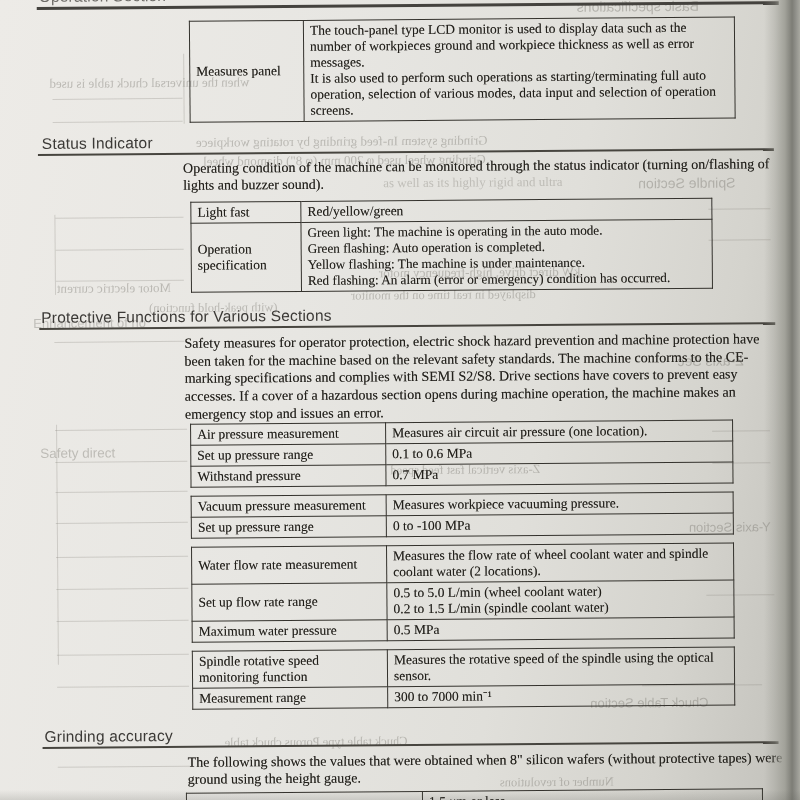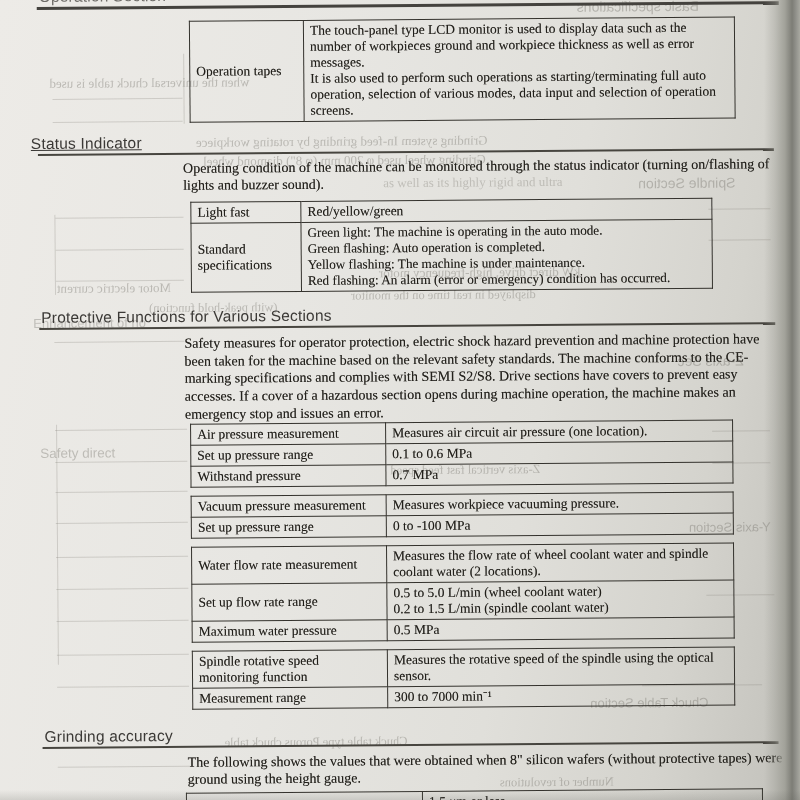--- a/index.html
+++ b/index.html
@@ -108,43 +108,43 @@
     <div class="h" style="left:42px;top:-12px;color:#6e6c68;">Operation Section</div>
     <div class="rule" style="left:40px;top:7px;width:742px;height:3px;background:#44423e;"></div>
 
     <table class="t" style="left:192px;top:22px;width:546px;">
       <colgroup>
           <col style="width:114px">
           <col>
         </colgroup>
       <tbody>
           <tr>
-        <td>Operation tapes</td>
+        <td>Measures panel</td>
         <td class="pre">The touch-panel type LCD monitor is used to display data such as the number of workpieces ground and workpiece thickness as well as error messages.
 It is also used to perform such operations as starting/terminating full auto operation, selection of various modes, data input and selection of operation screens.</td>
       </tr>
     </tbody>
       </table>
 
-    <div class="h" style="left:33px;top:135px;text-decoration:underline;">Status Indicator</div>
+    <div class="h" style="left:44px;top:135px;">Status Indicator</div>
     <div class="rule" style="left:40px;top:154px;width:736px;"></div>
     <div class="p" style="left:185px;top:162px;width:592px;">Operating condition of the machine can be monitored through the status indicator (turning on/flashing of lights and buzzer sound).</div>
 
     <table class="t" style="left:192px;top:203px;width:522px;">
       <colgroup>
           <col style="width:110px">
           <col>
         </colgroup>
       <tbody>
           <tr>
         <td>Light fast</td>
         <td>Red/yellow/green</td>
       </tr>
       <tr>
-        <td>Standard specifications</td>
+        <td>Operation specification</td>
         <td class="pre" style="font-size:13.2px;line-height:15.9px;">Green light: The machine is operating in the auto mode.
 Green flashing: Auto operation is completed.
 Yellow flashing: The machine is under maintenance.
 Red flashing: An alarm (error or emergency) condition has occurred.</td>
       </tr>
     </tbody>
       </table>
 
     <div class="h" style="left:42px;top:309px;">Protective Functions for Various Sections</div>
     <div class="rule" style="left:40px;top:328px;width:736px;"></div>

